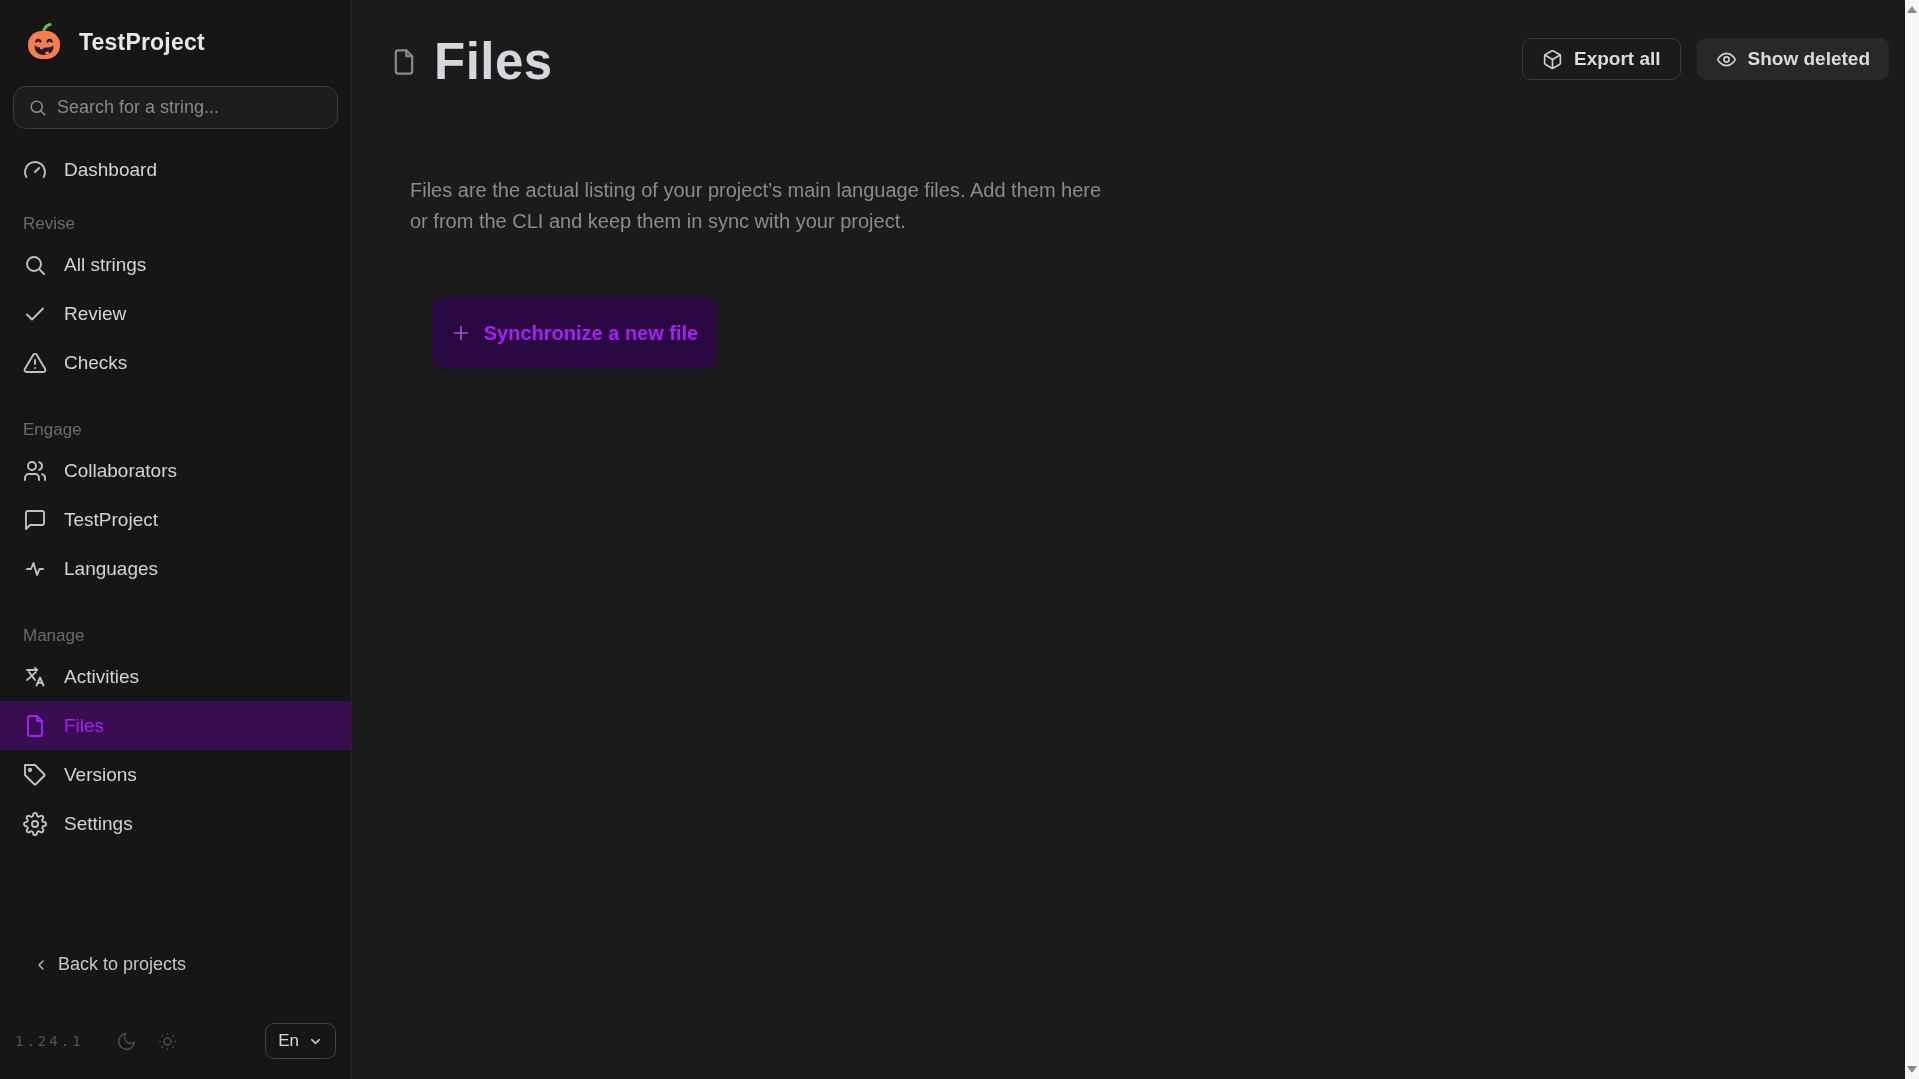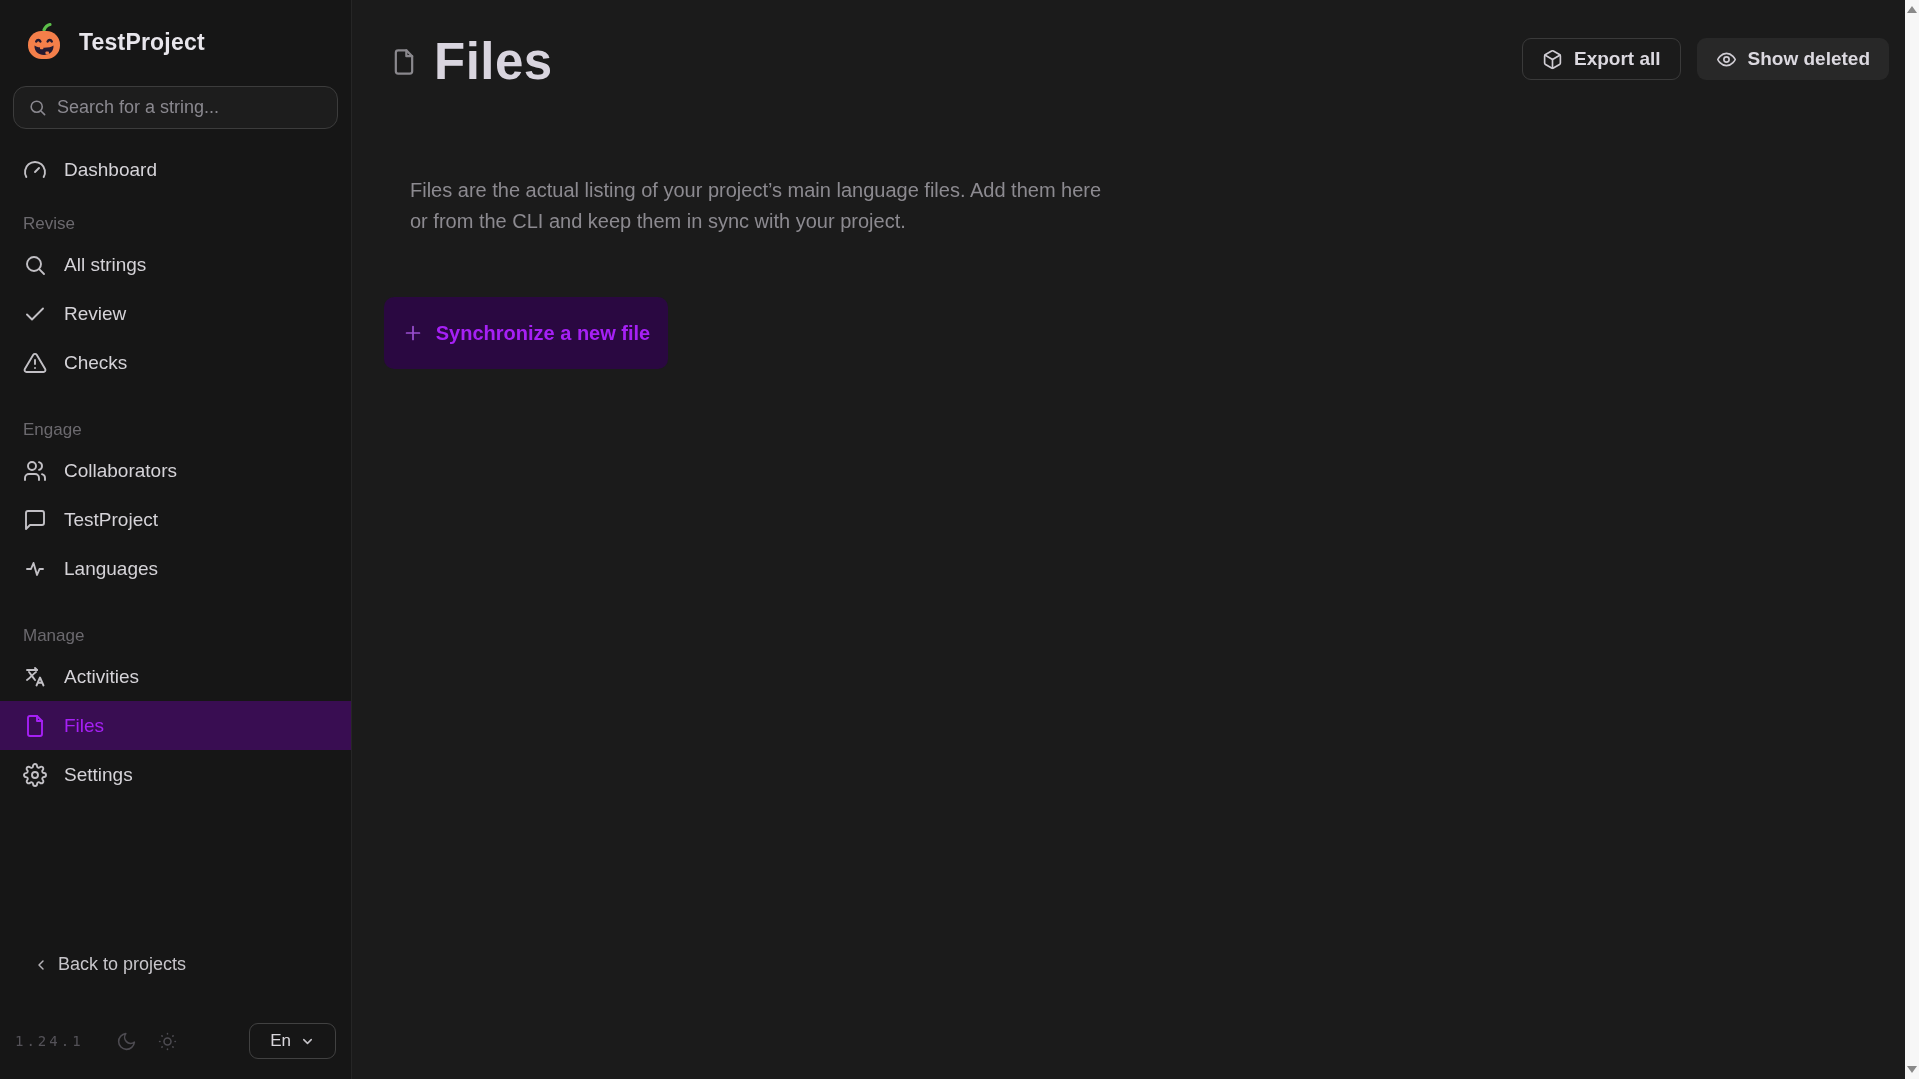--- a/index.html
+++ b/index.html
@@ -60,21 +60,21 @@
     display: flex; align-items: center; padding: 0 15px 20px 15px; height: 56px;
   }
   .version {
     font-family: "DejaVu Sans Mono", monospace; font-size: 14px;
     letter-spacing: 3px; color: #545258;
   }
   .theme-toggles { display: flex; align-items: center; gap: 20px; margin-left: 32px; }
   .theme-toggles svg { width: 21px; height: 21px; color: #4d4b51; cursor: pointer; }
   .lang-select {
     margin-left: auto; display: flex; align-items: center; gap: 9px;
-    border: 1px solid #414141; border-radius: 9px; padding: 7px 20px;
+    border: 1px solid #414141; border-radius: 9px; padding: 7px 12px;
     cursor: pointer; background: transparent;
   }
   .lang-select .lang-label { font-size: 17px; color: #d9d7dc; }
   .lang-select svg { width: 15px; height: 15px; color: #c5c3c8; }
 
   
   .main { flex: 1; padding: 0 30px 0 32px; position: relative; }
   .main-header { display: flex; align-items: flex-start; justify-content: space-between; padding-top: 34px; }
   .title-group { display: flex; align-items: center; gap: 16px; margin-top: 2px; }
   .title-group svg.title-file-icon { width: 28px; height: 30px; color: #8a888d; margin-left: 6px; }
@@ -90,21 +90,21 @@
   .btn svg { width: 21px; height: 21px; color: #d0cdd4; }
   .btn.outlined { border: 1px solid #3a3a3a; }
   .btn.filled { background: #282828; }
 
   .description { margin: 88px 0 0 26px; font-size: 20px; line-height: 31px; color: #8c8a90; }
 
   .sync-button {
     margin-top: 60px; width: 284px; height: 72px;
     background: var(--button-bg, #2a0841); border: none; border-radius: 10px;
     display: flex; align-items: center; justify-content: center; gap: 12px;
-    cursor: pointer; font-family: "Liberation Sans", sans-serif;
+    cursor: pointer; font-family: "Liberation Sans", sans-serif; margin-left: 48px;
   }
   .sync-button svg { width: 22px; height: 22px; color: #9a4fd0; }
   .sync-button .sync-label { font-size: 20px; font-weight: 700; color: var(--accent, #a41df2); }
 
   
   .scrollbar {
     position: absolute; right: 0; top: 0; bottom: 0; width: 14px;
     background: #f7f7f7; display: flex; flex-direction: column;
     align-items: center; justify-content: space-between; padding: 6px 0;
   }
@@ -219,20 +219,27 @@
       </div>
 
       <div class="nav-item selected">
         <svg viewBox="0 0 24 24" fill="none" stroke="currentColor" stroke-width="1.9" stroke-linecap="round" stroke-linejoin="round">
           <path d="M14 2H7a2 2 0 0 0-2 2v16a2 2 0 0 0 2 2h10a2 2 0 0 0 2-2V7z"></path>
             <path d="M14 2v5h5"></path>
         </svg>
         <span>Files</span>
       </div>
 
+      <div class="nav-item">
+        <svg viewBox="0 0 24 24" fill="none" stroke="currentColor" stroke-width="1.9" stroke-linecap="round" stroke-linejoin="round">
+          <path d="M12 2H2v10l9.29 9.29a1 1 0 0 0 1.42 0l8.58-8.58a1 1 0 0 0 0-1.42z"></path>
+          <circle cx="7" cy="7" r="1.2"></circle>
+        </svg>
+        <span>Versions</span>
+      </div>
 
       <div class="nav-item">
         <svg viewBox="0 0 24 24" fill="none" stroke="currentColor" stroke-width="1.9" stroke-linecap="round" stroke-linejoin="round">
           <circle cx="12" cy="12" r="3"></circle>
           <path d="M19.4 15a1.65 1.65 0 0 0 .33 1.82l.06.06a2 2 0 0 1 0 2.83 2 2 0 0 1-2.83 0l-.06-.06a1.65 1.65 0 0 0-1.82-.33 1.65 1.65 0 0 0-1 1.51V21a2 2 0 0 1-2 2 2 2 0 0 1-2-2v-.09A1.65 1.65 0 0 0 9 19.4a1.65 1.65 0 0 0-1.82.33l-.06.06a2 2 0 0 1-2.83 0 2 2 0 0 1 0-2.83l.06-.06a1.65 1.65 0 0 0 .33-1.82 1.65 1.65 0 0 0-1.51-1H3a2 2 0 0 1-2-2 2 2 0 0 1 2-2h.09A1.65 1.65 0 0 0 4.6 9a1.65 1.65 0 0 0-.33-1.82l-.06-.06a2 2 0 0 1 0-2.83 2 2 0 0 1 2.83 0l.06.06a1.65 1.65 0 0 0 1.82.33H9a1.65 1.65 0 0 0 1-1.51V3a2 2 0 0 1 2-2 2 2 0 0 1 2 2v.09a1.65 1.65 0 0 0 1 1.51 1.65 1.65 0 0 0 1.82-.33l.06-.06a2 2 0 0 1 2.83 0 2 2 0 0 1 0 2.83l-.06.06a1.65 1.65 0 0 0-.33 1.82V9a1.65 1.65 0 0 0 1.51 1H21a2 2 0 0 1 2 2 2 2 0 0 1-2 2h-.09a1.65 1.65 0 0 0-1.51 1z"></path>
         </svg>
         <span>Settings</span>
       </div>
 
     </nav>

